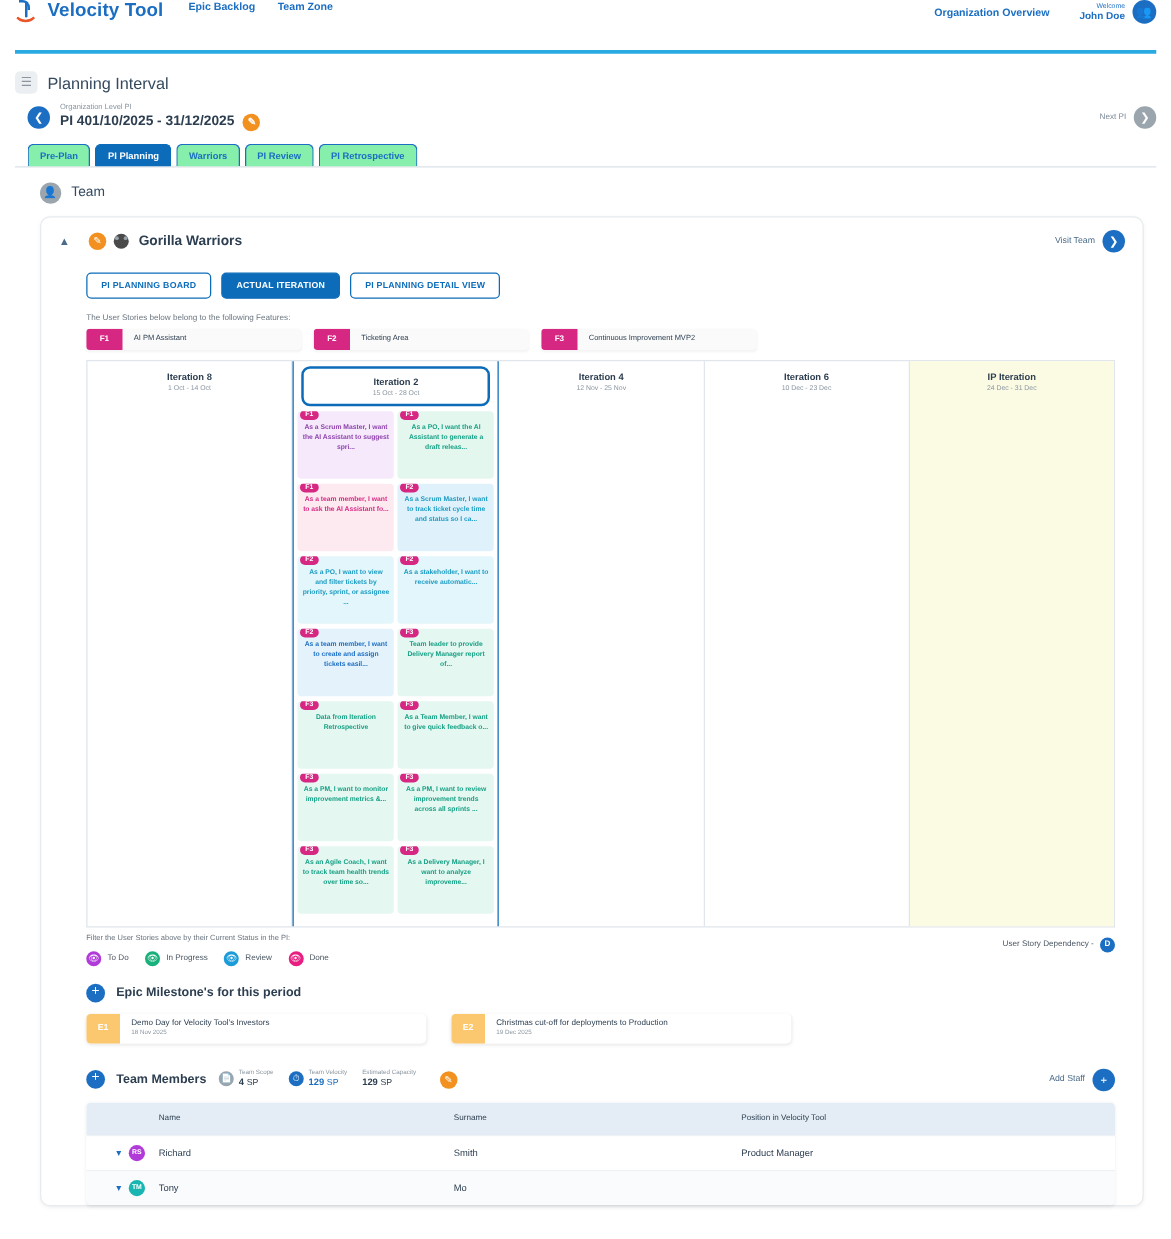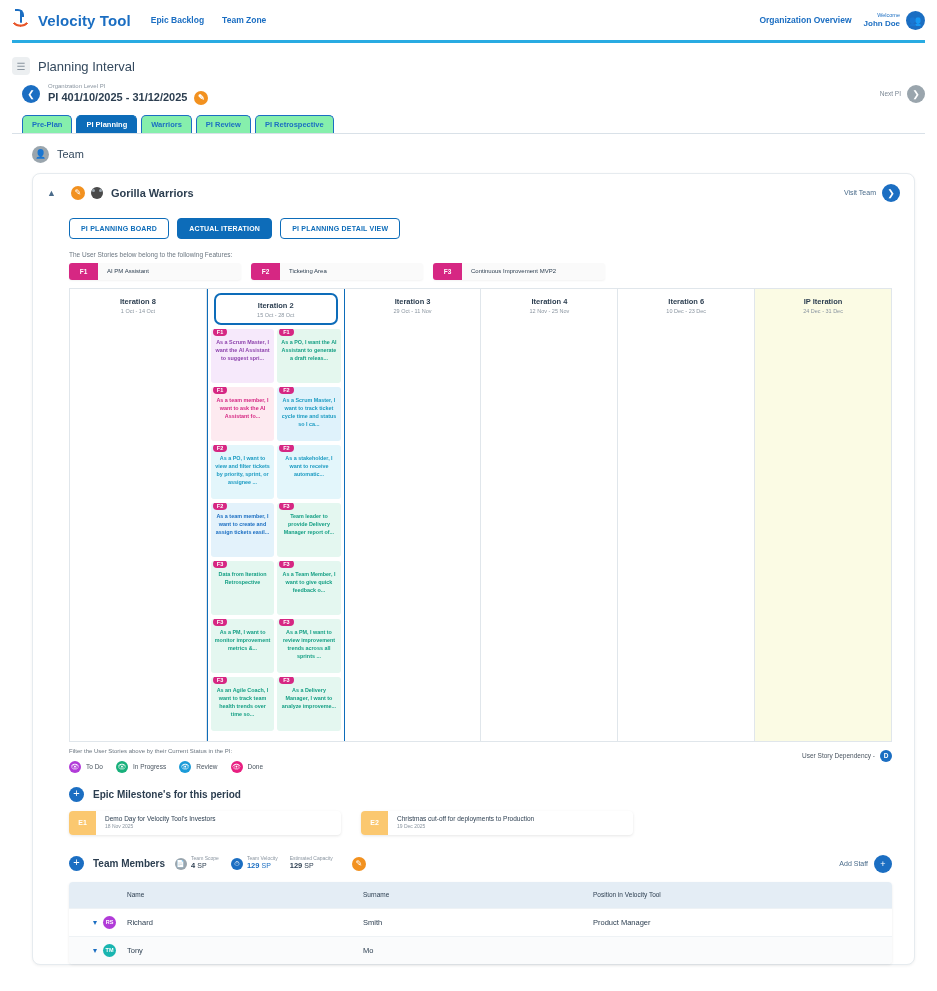--- a/index.html
+++ b/index.html
@@ -6,22 +6,22 @@
   html, body {
     width: 937px; height: 991px;
     background: #ffffff;
     font-family: "Liberation Sans", sans-serif;
     color: #333;
     overflow: hidden;
   }
 
   
   .topnav {
-    height: 40px; display: flex; align-items: center;
-    padding: 16px 12px; background: #fff;
+    height: 40px; display: flex; align-items: flex-start;
+    padding: 0 12px; background: #fff;
   }
   .brand-logo { width: 20px; height: 22px; position: relative; margin-right: 6px; }
   .brand-logo .hook {
     position: absolute; left: 8px; top: 1px; width: 2px; height: 13px;
     background: #1b6ec2; border-radius: 1px;
   }
   .brand-logo .hook:after {
     content: ""; position: absolute; left: -5px; top: -1px;
     width: 7px; height: 6px; border: 2px solid #1b6ec2;
     border-left: none; border-bottom: none; border-radius: 0 6px 0 0;
@@ -33,21 +33,21 @@
   }
   .brand-name {
     font-size: 15px; font-weight: bold; color: #1b6ec2; letter-spacing: .1px;
     margin-right: 20px;
   }
   .nav-link {
     font-size: 8.5px; font-weight: bold; color: #1b6ec2; margin-right: 18px;
     cursor: pointer;
   }
   .topnav-right { margin-left: auto; display: flex; align-items: center; }
-  .org-overview { font-size: 8.5px; font-weight: bold; color: #1b6ec2; margin-right: 12px; cursor:pointer; }
+  .org-overview { font-size: 8.5px; font-weight: bold; color: #1b6ec2; margin-right: 24px; cursor:pointer; }
   .welcome-wrap { text-align: right; margin-right: 6px; line-height: 1.15; }
   .welcome-sm { font-size: 5.5px; color: #1b6ec2; }
   .welcome-name { font-size: 8px; font-weight: bold; color: #1b6ec2; }
   .avatar-circle {
     width: 19px; height: 19px; border-radius: 50%; background: #1b6ec2;
     display: flex; align-items: center; justify-content: center; color: #fff;
     font-size: 10px;
   }
   .blue-rule { height: 3px; background: #29abe2; margin: 0 12px; }
 
@@ -413,26 +413,20 @@
             </div>
             <div class="story-card" style="background: rgb(228, 247, 240);">
               <div class="story-tag">F3</div>
               <div class="story-text" style="color: rgb(22, 160, 133);">As a Delivery Manager, I want to analyze improveme...</div>
             </div>
           </div>
         </div>
       </div>
       <div class="it-col">
         <div class="it-head">
-          <div class="it-title">Iteration 3</div>
-          <div class="it-dates">29 Oct - 11 Nov</div>
-        </div>
-      </div>
-      <div class="it-col">
-        <div class="it-head">
           <div class="it-title">Iteration 4</div>
           <div class="it-dates">12 Nov - 25 Nov</div>
         </div>
       </div>
       <div class="it-col">
         <div class="it-head">
           <div class="it-title">Iteration 6</div>
           <div class="it-dates">10 Dec - 23 Dec</div>
         </div>
       </div>

